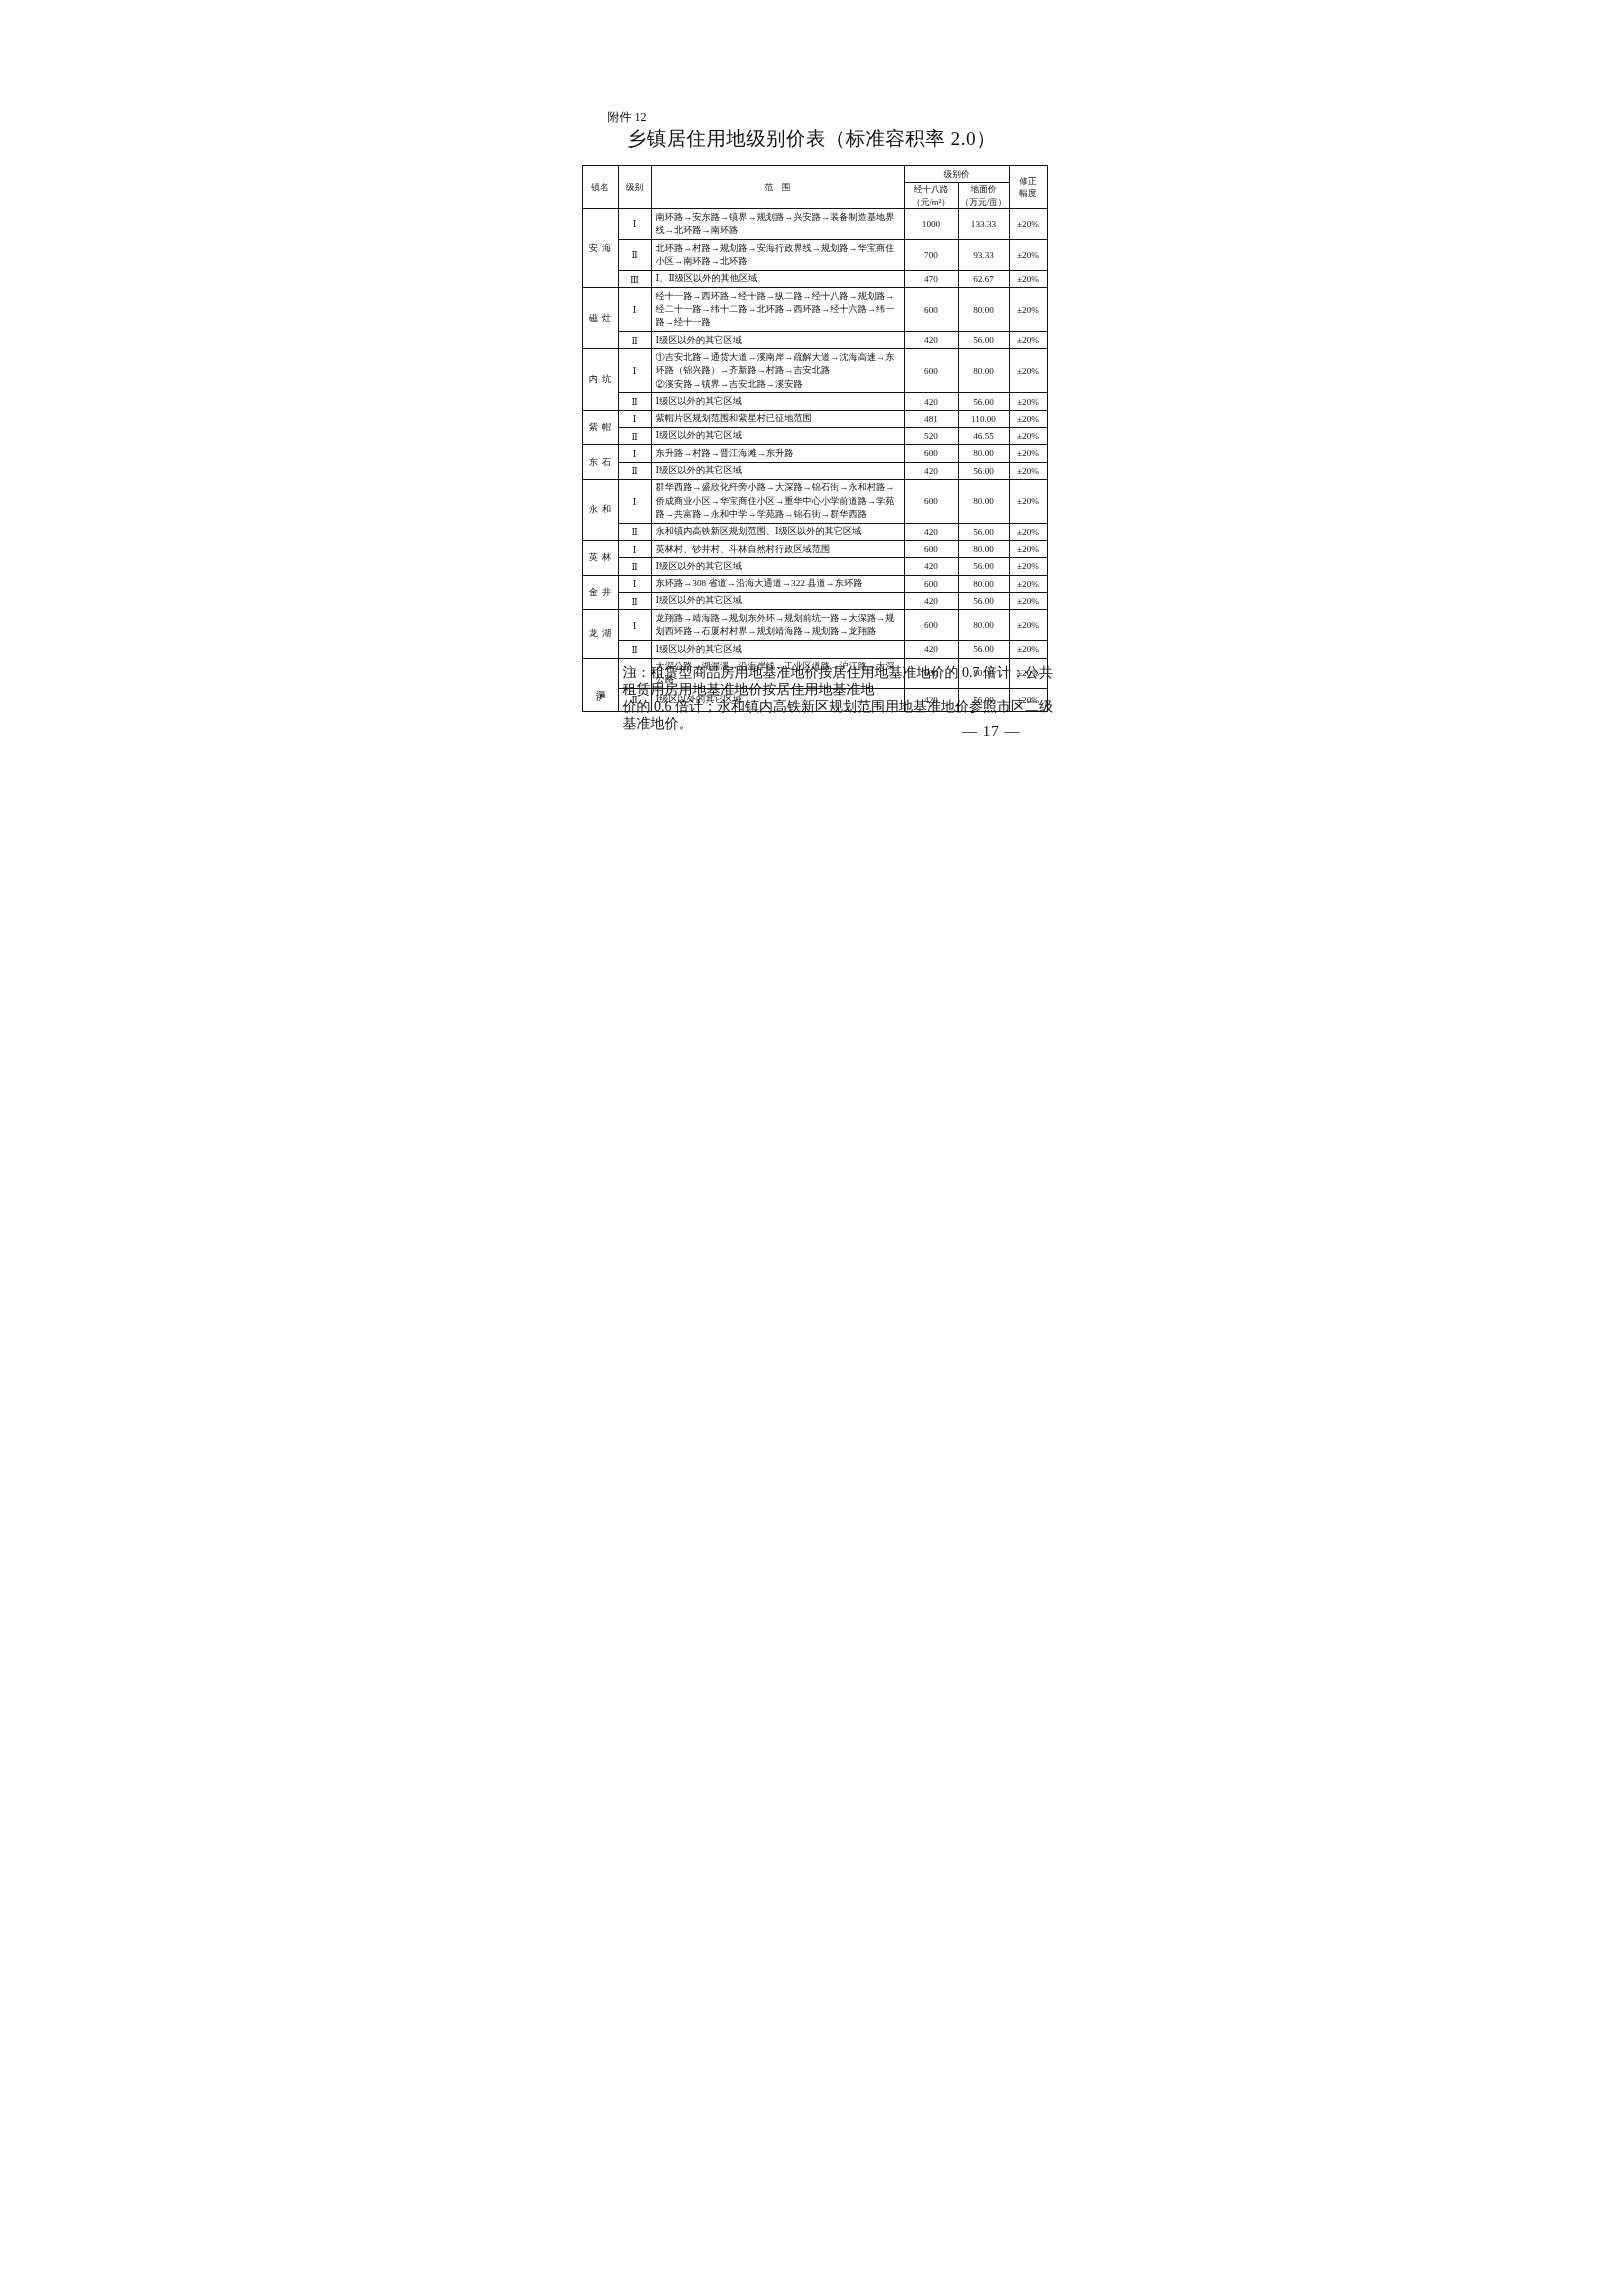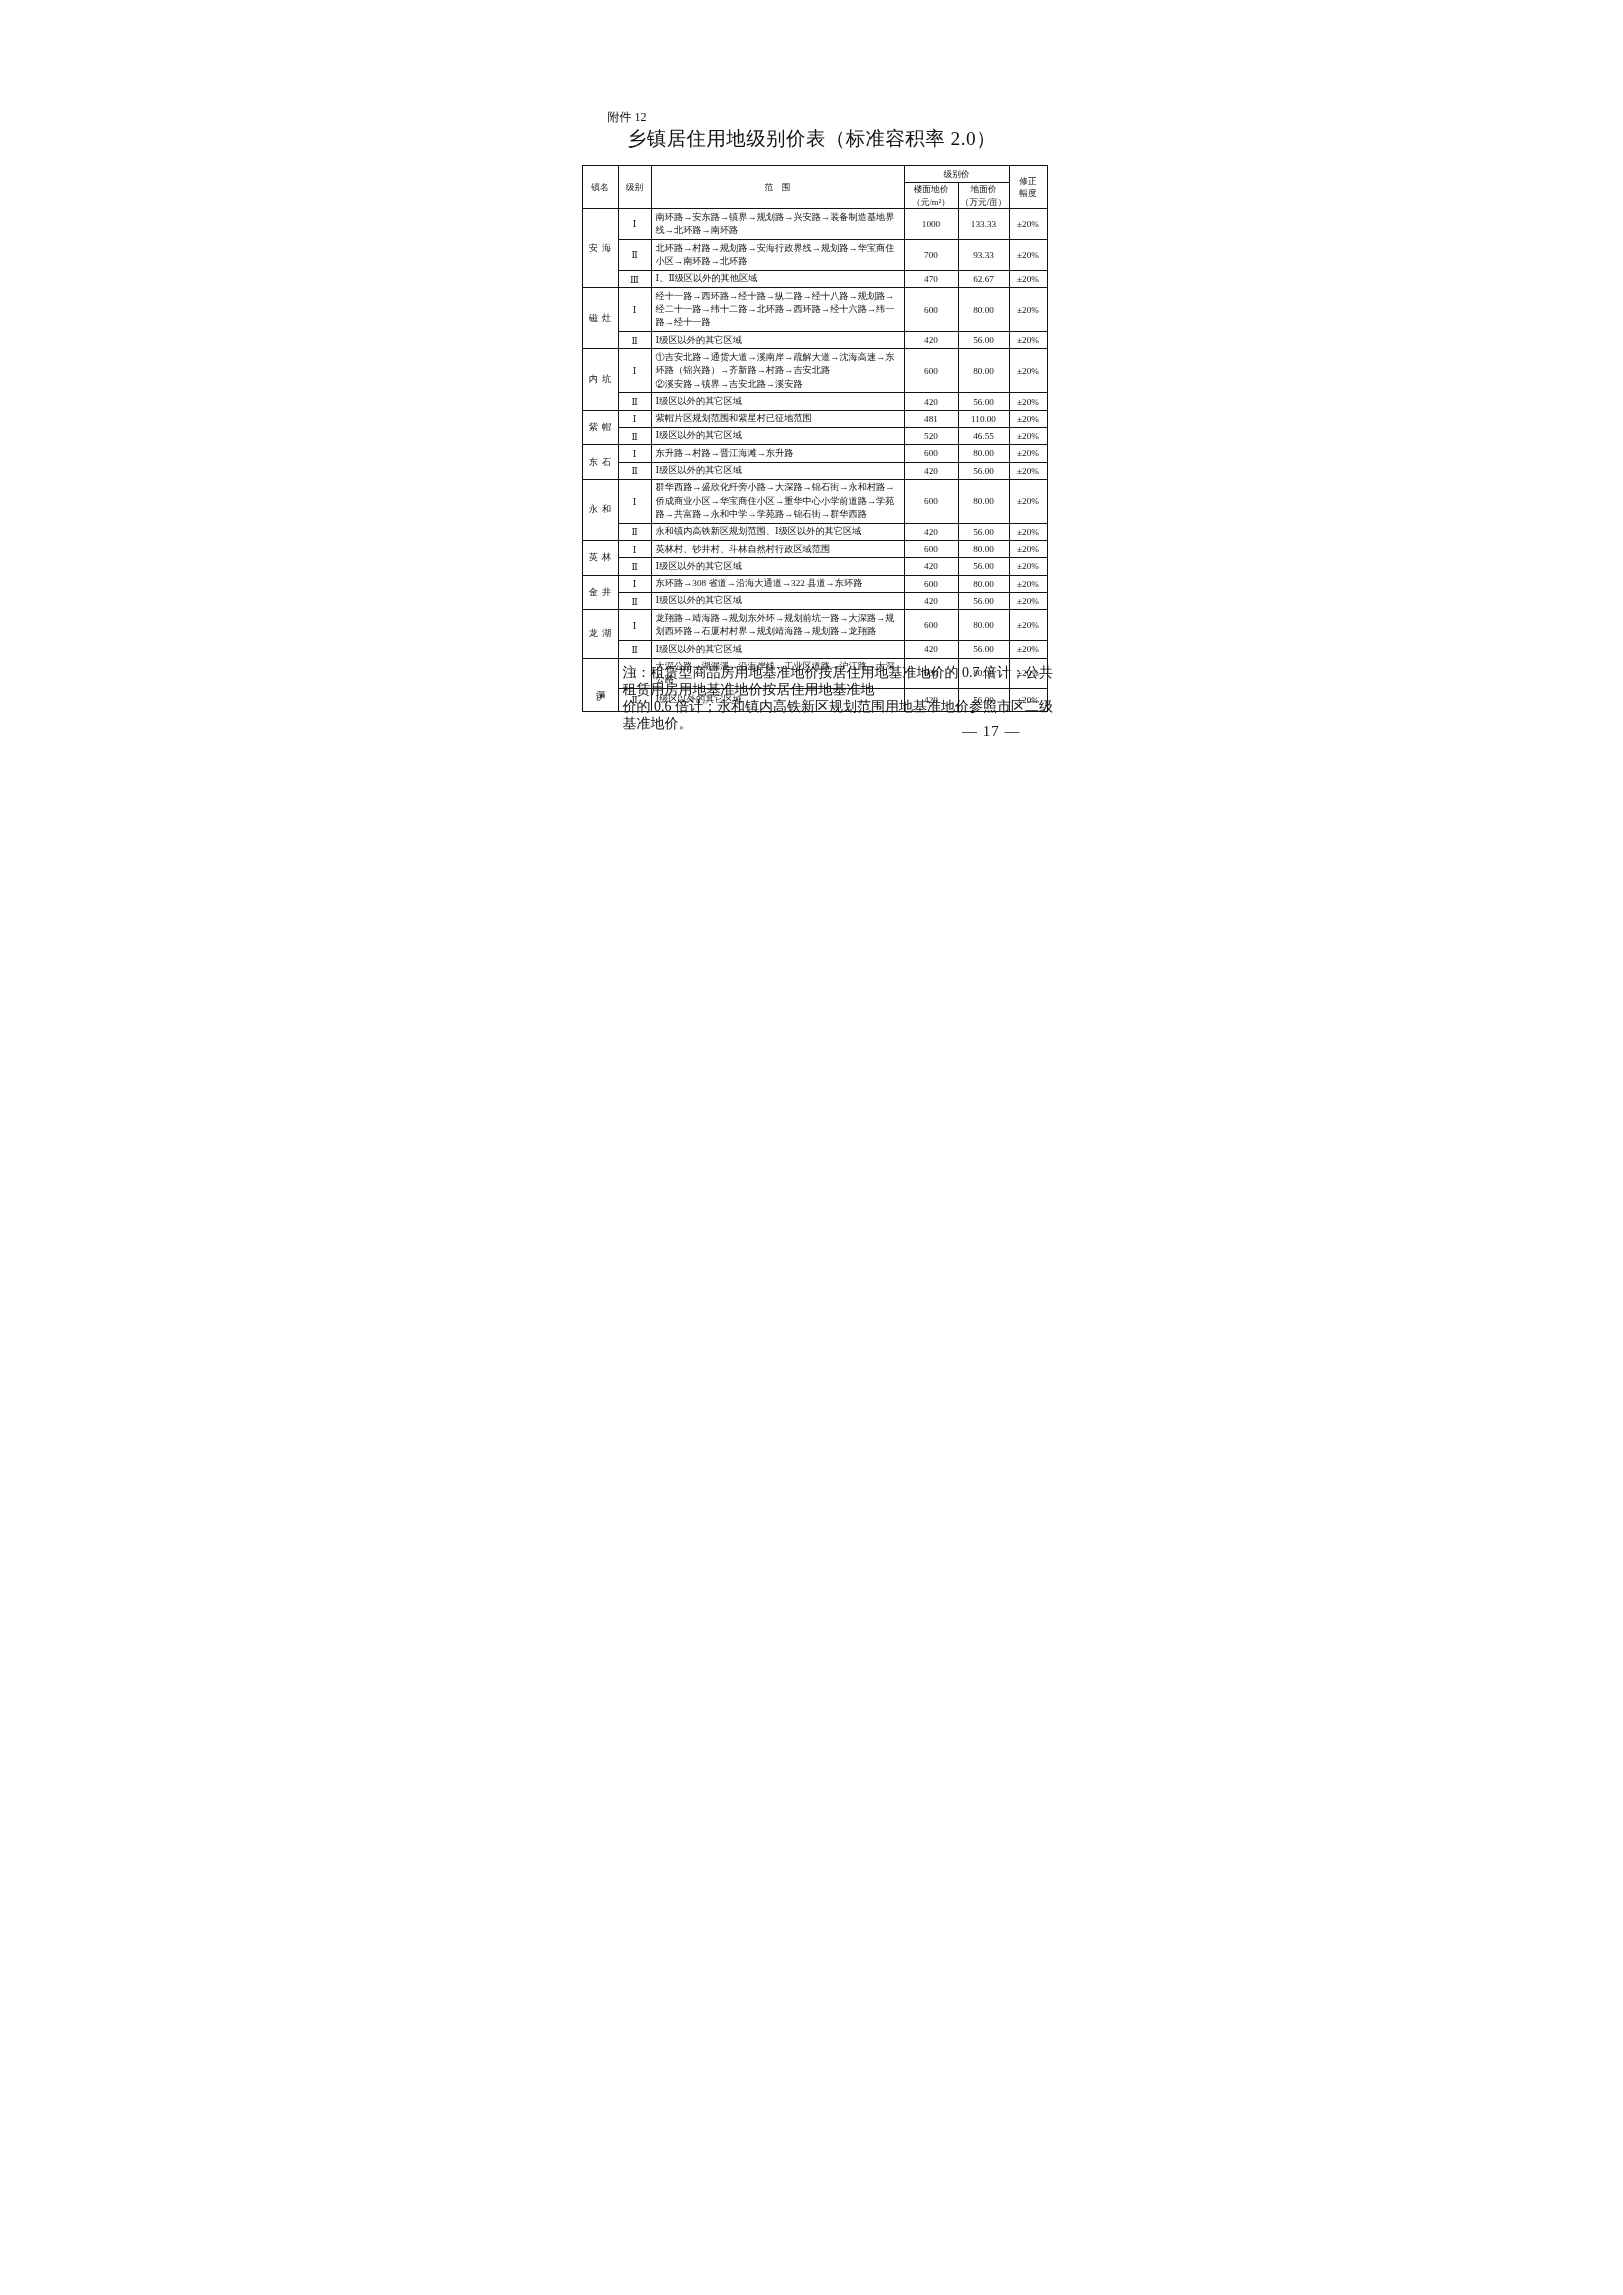--- a/index.html
+++ b/index.html
@@ -69,21 +69,21 @@
     <thead>
       <tr style="height:17.4px">
         <th rowspan="2">镇名</th>
         <th rowspan="2">级别</th>
         <th rowspan="2">范　围</th>
         <th colspan="2">级别价</th>
         <th rowspan="2">修正
 幅度</th>
       </tr>
       <tr style="height:20.4px">
-        <th>楼面地价
+        <th>经十八路
 （元/m²）</th>
         <th>地面价
 （万元/亩）</th>
       </tr>
     </thead>
     <tbody>
         <tr style="height: 31px;">
           <td class="town" rowspan="3">安海</td>
           <td class="grade">Ⅰ</td>
           <td class="range">南环路→安东路→镇界→规划路→兴安路→装备制造基地界线→北环路→南环路</td>

